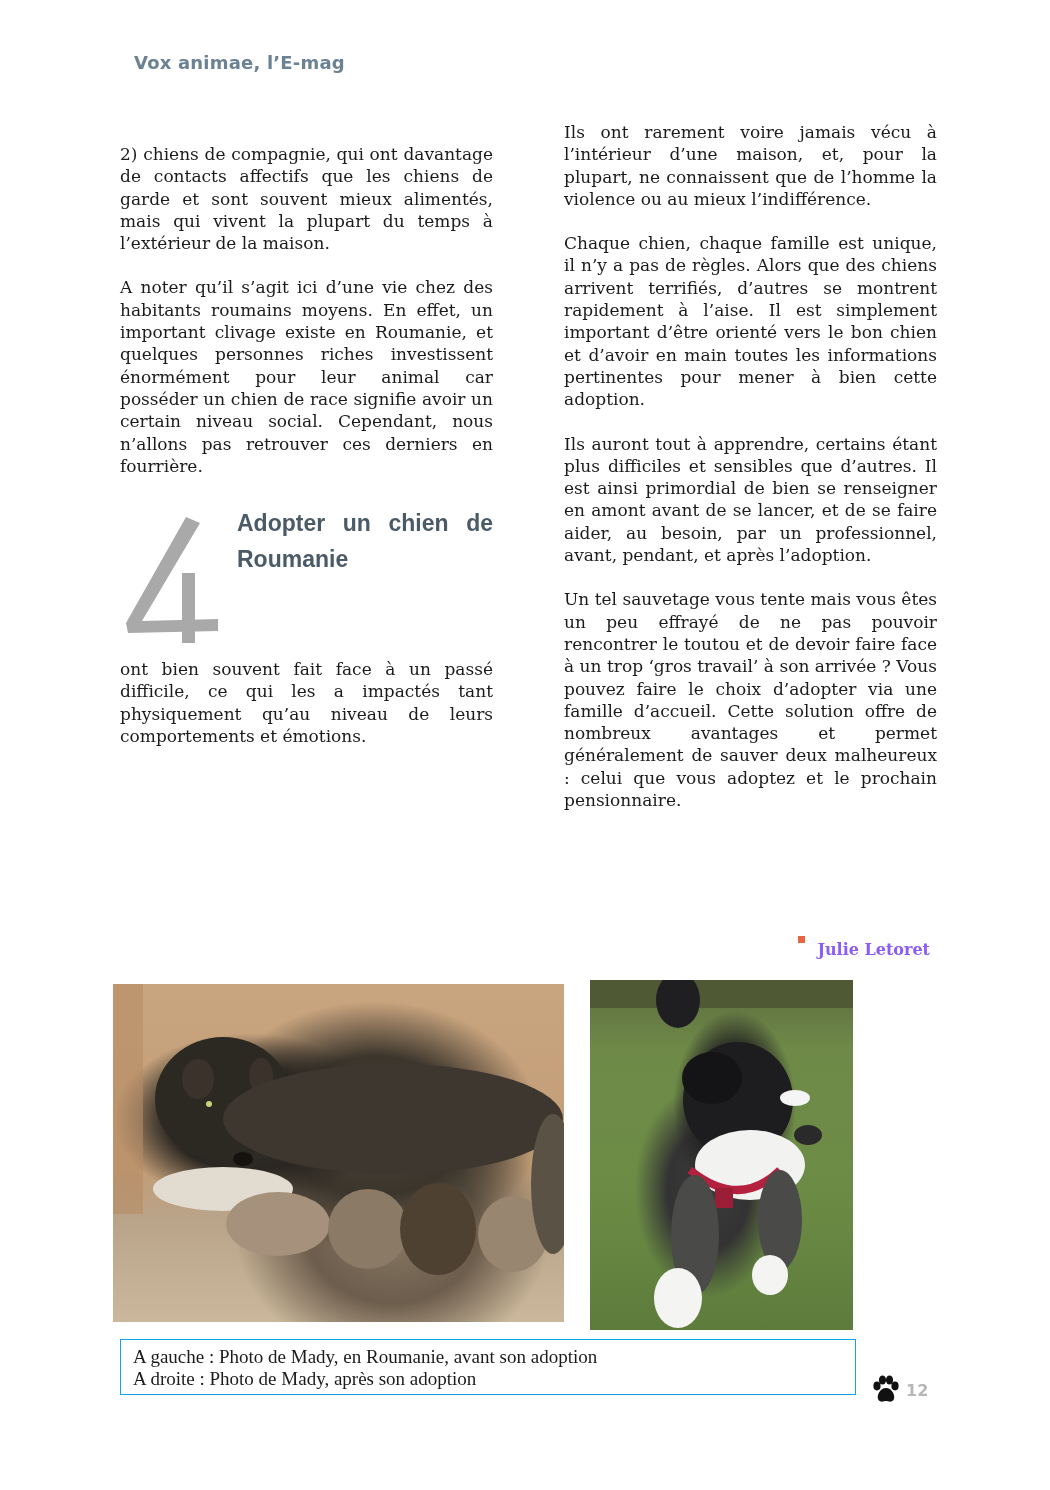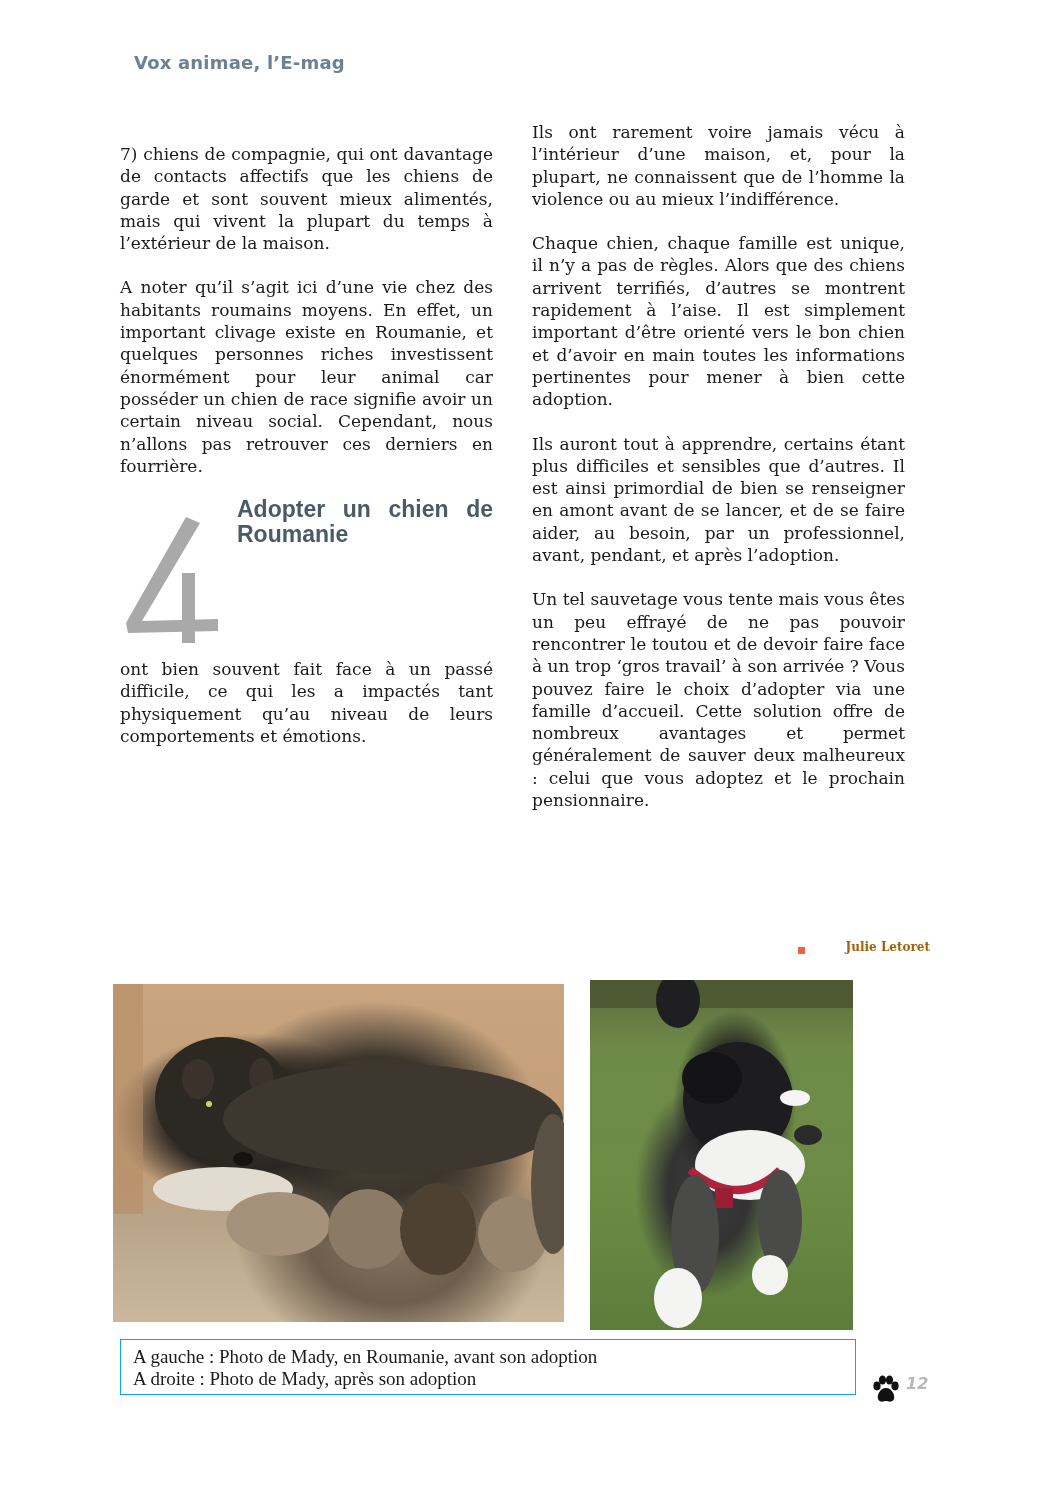--- a/index.html
+++ b/index.html
@@ -13,48 +13,48 @@
   }
 
   .col {
     position: absolute;
     font-family: "DejaVu Serif", serif;
     font-size: 17px; line-height: 22.3px; color: #1b1b1b;
     text-align: justify;
   }
   .col p { margin: 0; }
   .col-left { left: 120px; top: 121px; width: 373px; }
-  .col-right { left: 532px; top: 121px; width: 373px; }
+  .col-right { left: 564px; top: 121px; width: 373px; }
 
   .gap-lg { margin-top: 22px !important; }
   .gap-sm { margin-top: 10px !important; }
 
   .section-block { position: relative; margin-top: 20px; height: 258px; }
   .big-four {
     position: absolute; left: 0; top: 18px; width: 116px; height: 130px;
   }
   .section-heading {
-    position: absolute; left: 117px; top: 0; width: 256px;
+    position: absolute; left: 117px; top: 8px; width: 256px;
     font-family: "Liberation Sans", sans-serif; font-weight: bold;
-    font-size: 23px; line-height: 25px; color: #4a5a66;
+    font-size: 23px; line-height: 36px; color: #4a5a66;
     text-align: justify; text-align-last: left;
   }
   .section-intro {
     position: absolute; left: 117px; top: 72px; width: 256px;
     text-align: justify;
   }
   .section-rest {
     position: absolute; left: 0; top: 161px; width: 373px; text-align: justify;
   }
   .dis-last { text-align-last: left; }
 
   .author {
     position: absolute; left: 798px; top: 940px; width: 132px;
-    display: flex; align-items: flex-end; justify-content: space-between;
-    font-family: "DejaVu Serif", serif; font-weight: bold; font-size: 12px; color: #a16207;
+    display: flex; align-items: flex-start; justify-content: space-between;
+    font-family: "DejaVu Serif", serif; font-weight: bold; font-size: 16px; color: #8b5cf6;
   }
   .author-bullet { width: 7px; height: 7px; background: #e8663f; display: inline-block; margin-top: -4px; }
 
   .photo {
     position: absolute; overflow: hidden;
   }
   .photo-left { left: 113px; top: 984px; width: 451px; height: 338px;
     background: radial-gradient(ellipse at 30% 40%, #3a3530 0%, #2a2621 18%, transparent 30%),
                 radial-gradient(ellipse at 58% 42%, #4b4438 0%, #3b352c 25%, transparent 45%),
                 radial-gradient(ellipse at 62% 72%, #8a7a66 0%, #6c5d4c 22%, transparent 40%),
@@ -70,37 +70,37 @@
 
   .caption {
     position: absolute; left: 120px; top: 1339px; width: 736px; height: 56px;
     border: 1px solid #0ea5e9; box-sizing: border-box;
     padding: 6px 12px;
     font-family: "Liberation Serif", serif; font-size: 19px; line-height: 22px; color: #1b1b1b;
   }
   .caption div { white-space: nowrap; }
 
   .footer {
-    position: absolute; left: 870px; top: 1374px; display: flex;  font-style: italic;
+    position: absolute; left: 870px; top: 1374px; display: flex; align-items: center;
   }
   .paw { width: 32px; height: 32px; }
   .page-num {
     font-family: "DejaVu Sans", sans-serif; font-weight: bold; font-size: 16px; color: #b7b7b7;
     margin-left: 4px;
   }
 </style>
 </head>
 <body>
 
 <div class="page">
 
   <div class="header-title">Vox animae, l’E-mag</div>
 
   <div class="col col-left">
-    <p class="gap-lg dis-last"> 7) chiens de compagnie, qui ont davantage de contacts affectifs que les chiens de garde et sont souvent mieux alimentés, mais qui vivent la plupart du temps à l’extérieur de la maison.</p>
+    <p class="gap-lg dis-last"> 2) chiens de compagnie, qui ont davantage de contacts affectifs que les chiens de garde et sont souvent mieux alimentés, mais qui vivent la plupart du temps à l’extérieur de la maison.</p>
     <p class="gap-lg dis-last">A noter qu’il s’agit ici d’une vie chez des habitants roumains moyens. En effet, un important clivage existe en Roumanie, et quelques personnes riches investissent énormément pour leur animal car posséder un chien de race signifie avoir un certain niveau social. Cependant, nous n’allons pas retrouver ces derniers en fourrière.</p>
 
     <div class="section-block">
       <svg class="big-four" viewBox="0 0 116 130">
         <path d="M66 2 L80 8 L22 106 L98 104 L98 116 L8 118 L6 108 Z" fill="#a9a9a9"></path>
         <rect x="62" y="58" width="13" height="70" fill="#a9a9a9"></rect>
       </svg>
       <div class="section-heading">Adopter un chien de Roumanie</div>
       <p class="section-rest dis-last">ont bien souvent fait face à un passé difficile, ce qui les a impactés tant physiquement qu’au niveau de leurs comportements et émotions.</p>
     </div>

